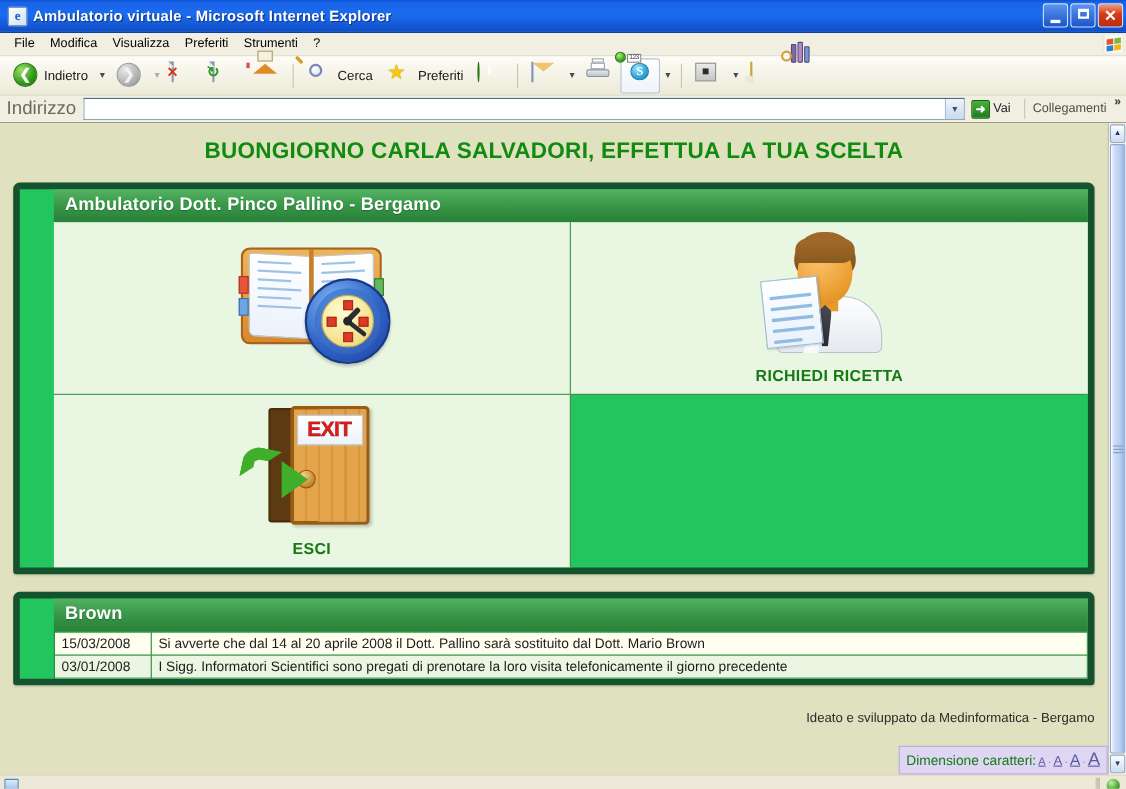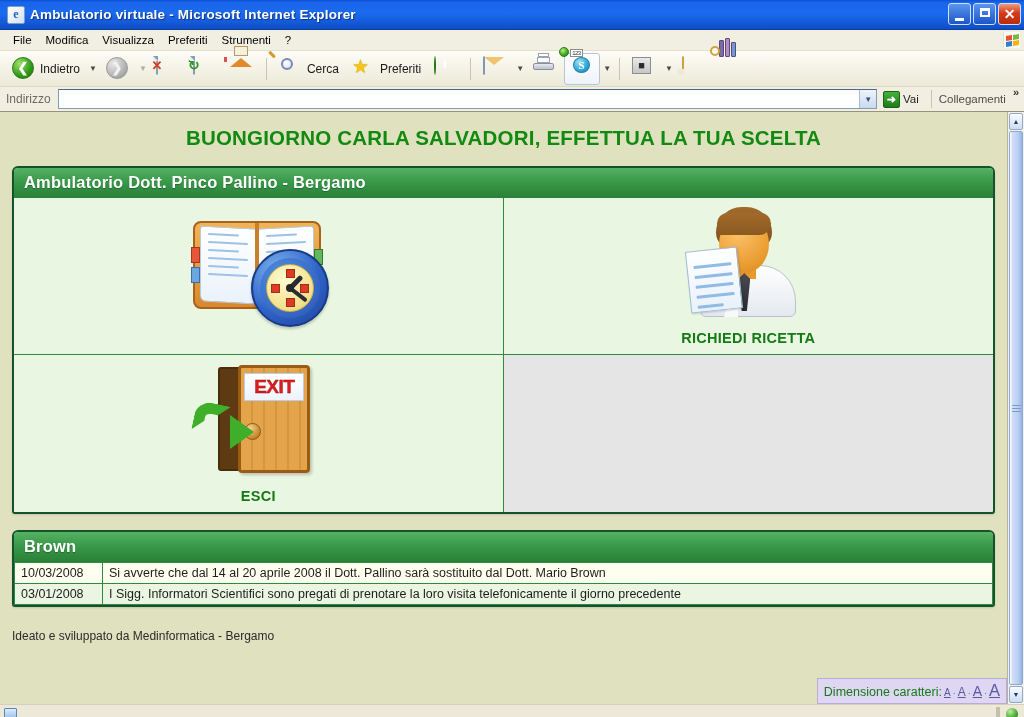--- a/index.html
+++ b/index.html
@@ -152,21 +152,21 @@
   .books i:nth-child(1){left:0;height:17px;background:#7c6aa8;}
   .books i:nth-child(2){left:6px;height:19px;background:#b98bc4;}
   .books i:nth-child(3){left:12px;height:15px;background:#6f9bd0;}
   .books .gl{position:absolute;right:-1px;bottom:1px;width:10px;height:10px;border-radius:50%;border:2px solid #d0a43c;background:rgba(255,255,255,.55);}
 
   
   .addrbar{
     height:25px;background:#f1efe2;display:flex;align-items:center;
     border-bottom:1px solid #9a917c;padding:0 2px 0 6px;gap:4px;
   }
-  .addr-label{font-size:12px;color:#6b6b63;padding-right:3px;}
+  .addr-label{font-size:17px;color:#6b6b63;padding-right:3px;}
   .addr-input{
     flex:1;height:20px;background:#fff;border:1px solid #7f9db9;border-top-color:#4a6b8a;
     display:flex;align-items:center;position:relative;
   }
   .addr-input input{border:0;outline:0;width:100%;height:17px;font-size:11.5px;padding-left:4px;font-family:"Liberation Sans",sans-serif;}
   .addr-drop{
     width:17px;height:18px;background:linear-gradient(180deg,#f0f4fc,#c9d9ef);
     border-left:1px solid #a8bcd4;display:flex;align-items:center;justify-content:center;
     font-size:8px;color:#36527a;
   }
@@ -194,25 +194,26 @@
   .welcome{
     text-align:center;
     color:#118a11;
     font-size:20.5px;
     font-weight:bold;
     letter-spacing:.2px;
     padding:14px 0 16px;
     font-family:"Liberation Sans",sans-serif;
   }
   .panel{
-    border:2px solid #14532d;
+    border:6px solid #14532d;
     border-radius:6px 6px 3px 3px;
-    background:#e5e5e5;
+    background:#22c55e;
     overflow:hidden;
     box-shadow:0 1px 2px rgba(0,0,0,.12);
+    padding-left:31px;
   }
   .panel-head{
     background:linear-gradient(180deg,#56b263 0%,#3c9c4c 40%,#2f8b40 75%,#2b8039 100%);
     color:#fff;font-size:16.5px;font-weight:bold;
     padding:5px 10px 6px;
     letter-spacing:.2px;
     text-shadow:0 1px 1px rgba(0,0,0,.28);
   }
   .tiles{display:grid;grid-template-columns:1fr 1fr;}
   .tile{
@@ -311,21 +312,21 @@
   .avv-table{width:100%;border-collapse:collapse;}
   .avv-table td{
     border:1px solid #2d8a3e;
     font-size:12.5px;color:#1d1d1d;padding:3px 6px;
   }
   .avv-date{width:88px;white-space:nowrap;}
   .avv-row-1 td{background:#fffff0;}
   .avv-row-2 td{background:#eaf6e1;}
 
   .footer{
-    text-align:left;color:#2b2b2b;font-size:12px;padding:22px 0 0;
+    text-align:right;color:#2b2b2b;font-size:12px;padding:22px 0 0;
   }
 
   
   .fswidget{
     position:absolute;right:17px;bottom:0;
     background:#ded6f2;border:1px solid #b9add8;
     padding:2px 6px 3px;display:flex;align-items:baseline;gap:2px;
   }
   .fslabel{color:#157a15;font-size:12.5px;}
   .fsA{color:#5a5aa0;text-decoration:underline;font-weight:normal;cursor:pointer;}
@@ -600,21 +601,21 @@
         </div>
 
       </div>
     </div>
 
     <div class="panel avvisi">
       <div class="panel-head">Brown</div>
       <table class="avv-table">
         <tbody>
             <tr class="avv-row-1">
-          <td class="avv-date">10/03/2008</td>
+          <td class="avv-date">15/03/2008</td>
           <td>Si avverte che dal 14 al 20 aprile 2008 il Dott. Pallino sarà sostituito dal Dott. Mario Brown</td>
         </tr>
         <tr class="avv-row-2">
           <td class="avv-date">03/01/2008</td>
           <td>I Sigg. Informatori Scientifici sono pregati di prenotare la loro visita telefonicamente il giorno precedente</td>
         </tr>
       </tbody>
         </table>
     </div>
 

